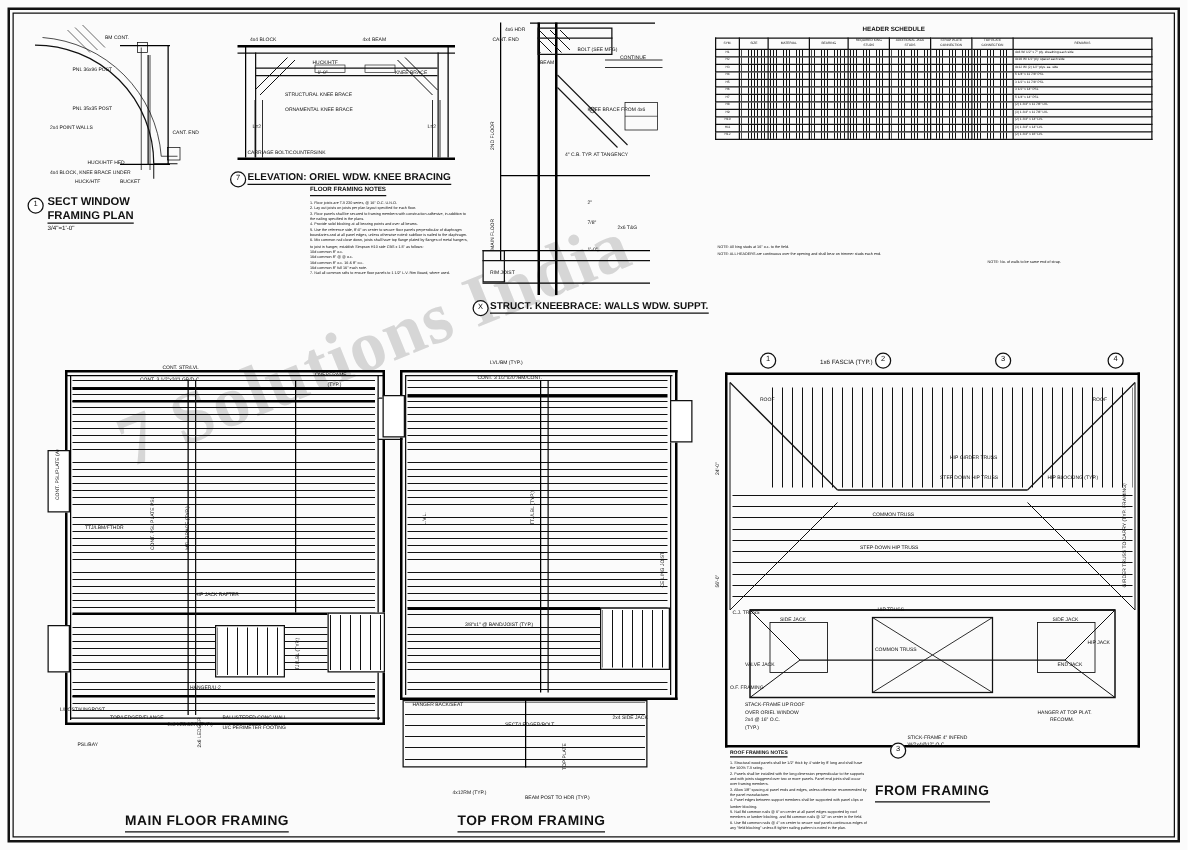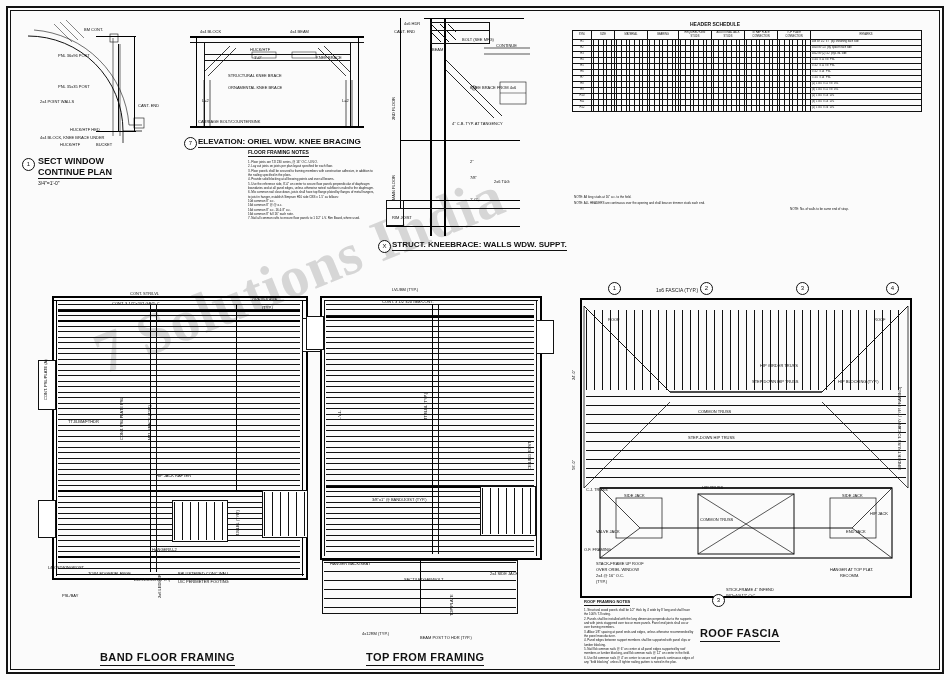--- a/index.html
+++ b/index.html
@@ -136,21 +136,21 @@
     <div class="lbl t4" style="left:58px;top:54px;">PNL 36x96 POST</div>
     <div class="lbl t4" style="left:58px;top:85px;">PNL 35x35 POST</div>
     <div class="lbl t4" style="left:40px;top:100px;">2x4 POINT WALLS</div>
     <div class="lbl t4" style="left:138px;top:104px;">CANT. END</div>
     <div class="lbl t4" style="left:70px;top:128px;">HUCK/HTF HED</div>
     <div class="lbl t4" style="left:40px;top:136px;">4x4 BLOCK, KNEE BRACE UNDER</div>
     <div class="lbl t4" style="left:60px;top:143px;">HUCK/HTF</div>
     <div class="lbl t4" style="left:96px;top:143px;">BUCKET</div>
     <div class="circnum" style="left:22px;top:158px;">1</div>
     <div class="lbl t9 bold" style="left:38px;top:157px;">SECT WINDOW</div>
-    <div class="lbl t9 bold uline" style="left:38px;top:168px;">CONTINUE PLAN</div>
+    <div class="lbl t9 bold uline" style="left:38px;top:168px;">FRAMING PLAN</div>
     <div class="lbl t5" style="left:38px;top:181px;">3/4"=1'-0"</div>
   </div>
 
   <div>
     <div class="box" style="left:186px;top:22px;width:184px;height:118px;border-width:0;"></div>
     <div class="ln hl thk" style="left:190px;top:36px;width:174px;height:1.6px;"></div>
     <div class="ln hl" style="left:190px;top:42px;width:174px;"></div>
     <div class="ln hl thk" style="left:190px;top:126px;width:174px;height:1.6px;"></div>
     <div class="ln vl thk" style="left:196px;top:36px;width:1.4px;height:90px;"></div>
     <div class="ln vl thk" style="left:358px;top:36px;width:1.4px;height:90px;"></div>
@@ -604,21 +604,21 @@
     <div class="lbl t4" style="left:156px;top:474px;">HIP JACK RAFTER</div>
     <div class="lbl t4 rot90" style="left:236px;top:536px;">TJI/LBL (TYP.)</div>
     <div class="lbl t4" style="left:152px;top:548px;">HANGER/U-2</div>
     <div class="lbl t4" style="left:48px;top:566px;">L/POST/KINGPOST</div>
     <div class="lbl t4" style="left:88px;top:572px;">TOP/LEDGER/FLANGE</div>
     <div class="lbl t4" style="left:134px;top:578px;">2x6 LEDGER (TYP.)</div>
     <div class="lbl t4" style="left:178px;top:572px;">BALUSTERED CONC.WALL</div>
     <div class="lbl t4" style="left:178px;top:580px;">U/C PERIMETER FOOTING</div>
     <div class="lbl t4" style="left:62px;top:594px;">PSL/BAY</div>
     <div class="lbl t4 rot90" style="left:158px;top:598px;">2x6 LEDGER</div>
-    <div class="lbl t11 bold uline" style="left:100px;top:652px;">BAND FLOOR FRAMING</div>
+    <div class="lbl t11 bold uline" style="left:100px;top:652px;">MAIN FLOOR FRAMING</div>
   </div>
 
   <div>
     <div class="ln hl thk" style="left:320px;top:296px;width:222px;height:1.8px;"></div>
     <div class="ln hl" style="left:324px;top:300px;width:214px;"></div>
     <div class="ln vl thk" style="left:320px;top:296px;width:1.8px;height:264px;"></div>
     <div class="ln vl" style="left:324px;top:300px;height:256px;"></div>
     <div class="ln vl thk" style="left:540px;top:296px;width:1.8px;height:264px;"></div>
     <div class="ln vl" style="left:536px;top:300px;height:256px;"></div>
     <div class="ln hl thk" style="left:320px;top:558px;width:222px;height:1.8px;"></div>
@@ -713,21 +713,21 @@
     <div class="lbl t4" style="left:584px;top:548px;">O.F. FRAMING</div>
     <div class="lbl t4" style="left:596px;top:562px;">STACK-FRAME UP ROOF</div>
     <div class="lbl t4" style="left:596px;top:568px;">OVER ORIEL WINDOW</div>
     <div class="lbl t4" style="left:596px;top:574px;">2x4 @ 16" O.C.</div>
     <div class="lbl t4" style="left:596px;top:580px;">(TYP.)</div>
     <div class="lbl t4" style="left:726px;top:588px;">STICK-FRAME 4" INFEND</div>
     <div class="lbl t4" style="left:726px;top:594px;">W/2x4@12" O.C.</div>
     <div class="lbl t4" style="left:830px;top:568px;">HANGER AT TOP PLAT.</div>
     <div class="lbl t4" style="left:840px;top:574px;">RECOMM.</div>
     <div class="circnum" style="left:712px;top:594px;">3</div>
-    <div class="lbl t11 bold uline" style="left:700px;top:628px;">ROOF FASCIA</div>
+    <div class="lbl t11 bold uline" style="left:700px;top:628px;">FROM FRAMING</div>
   </div>
 
   <div>
     <div class="lbl t4 bold uline" style="left:584px;top:600px;">ROOF FRAMING NOTES</div>
     <div class="note" style="left:584px;top:608px;width:110px;">1. Structural wood panels shall be 1/2" thick by 4' wide by 8' long and shall have the 100% TJI rating.
 2. Panels shall be installed with the long dimension perpendicular to the supports and with joints staggered over two or more panels. Panel end joints shall occur over framing members.
 3. Allow 1/8" spacing at panel ends and edges, unless otherwise recommended by the panel manufacturer.
 4. Panel edges between support members shall be supported with panel clips or lumber blocking.
 5. Nail 8d common nails @ 6" on center at all panel edges supported by roof members or lumber blocking, and 8d common nails @ 12" on center in the field.
 6. Use 8d common nails @ 4" on center to secure roof panels continuous edges of any "field blocking" unless 8 tighter nailing pattern is noted in the plan.</div>

